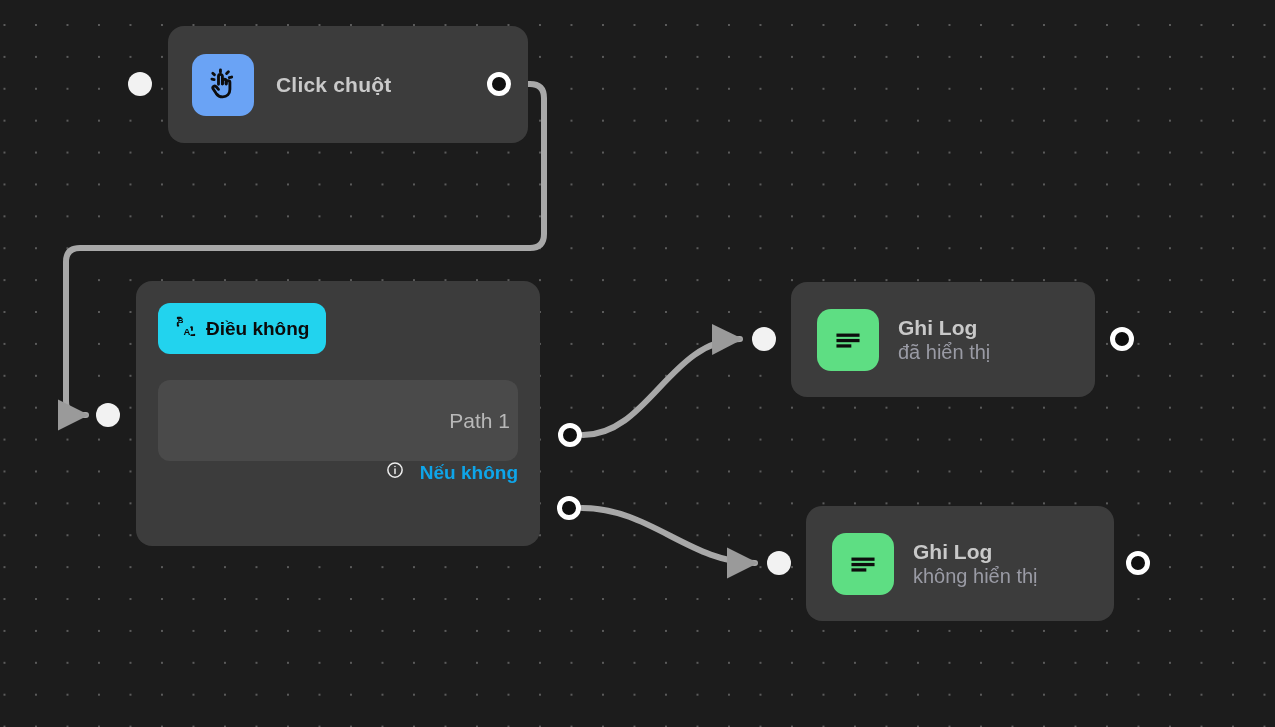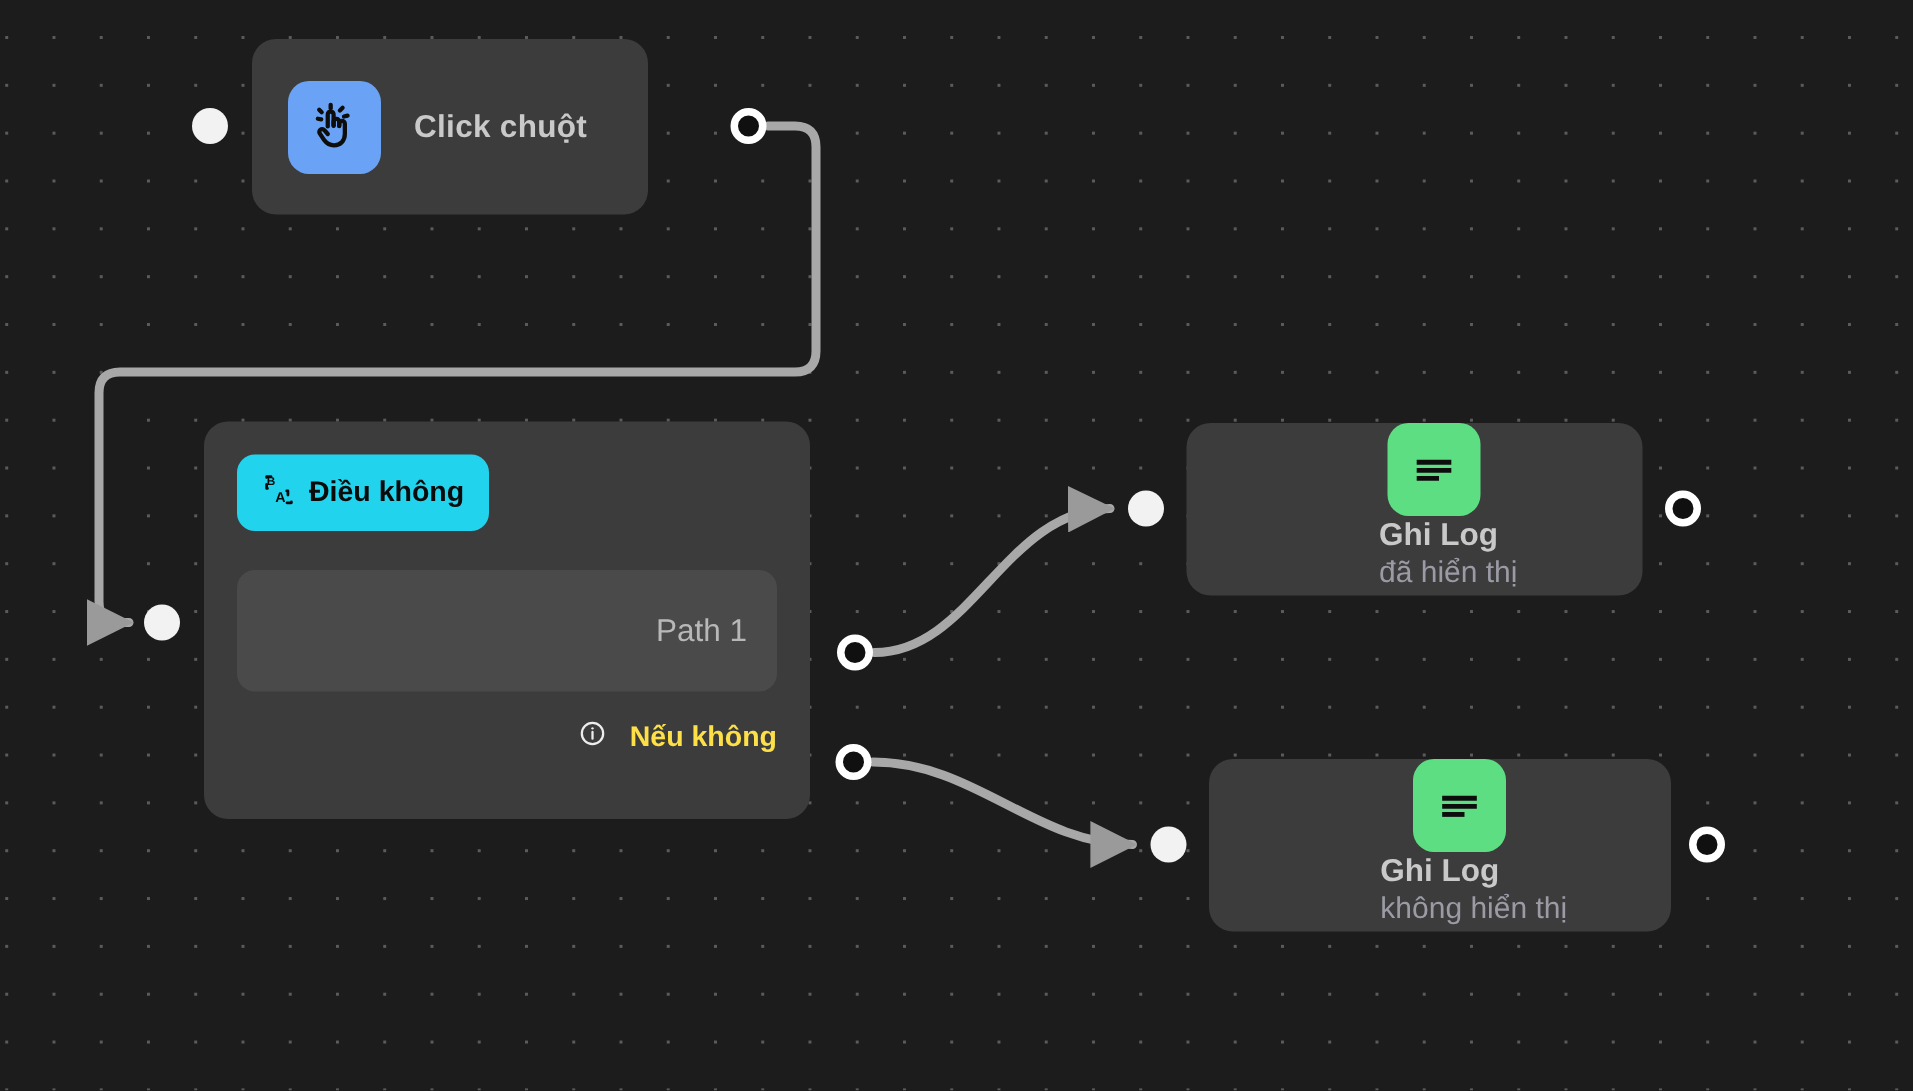--- a/index.html
+++ b/index.html
@@ -34,21 +34,21 @@
     position: absolute;
     background: #3c3c3c;
     border-radius: 16px;
     box-sizing: border-box;
   }
 
   
   #node-click {
     left: 168px;
     top: 26px;
-    width: 264px;
+    width: 360px;
     height: 117px;
     display: flex;
     align-items: center;
     padding-left: 24px;
   }
   .icon-tile {
     width: 62px;
     height: 62px;
     border-radius: 14px;
     display: flex;
@@ -89,34 +89,33 @@
   }
   .badge .bsvg { display: block; }
   .path-field {
     margin-top: 26px;
     height: 81px;
     background: #4a4a4a;
     border-radius: 12px;
     display: flex;
     align-items: center;
     justify-content: flex-end;
-    padding-right: 20px;
+    padding-right: 8px;
     box-sizing: border-box;
   }
   .path-field-text {
     color: #b8b8b8;
     font-size: 21px;
   }
   .else-row {
-    margin-top: 19px;
     display: flex;
     align-items: center;
     justify-content: flex-end;
     gap: 16px;
-    color: #fde047;
+    color: #0ea5e9;
     font-size: 19px;
     font-weight: bold;
   }
 
   
   #node-log-1 {
     left: 791px;
     top: 282px;
     width: 304px;
     height: 115px;
@@ -126,21 +125,20 @@
     top: 506px;
     width: 308px;
     height: 115px;
   }
   .log-inner {
     height: 100%;
     display: flex;
     align-items: center;
     padding-left: 26px;
     box-sizing: border-box;
-    flex-direction: column;
   }
   .log-text { margin-left: 19px; line-height: 1.22; }
   .log-title {
     color: #c9c9c9;
     font-size: 21px;
     font-weight: bold;
   }
   .log-sub {
     color: #9a9ba5;
     font-size: 20px;

